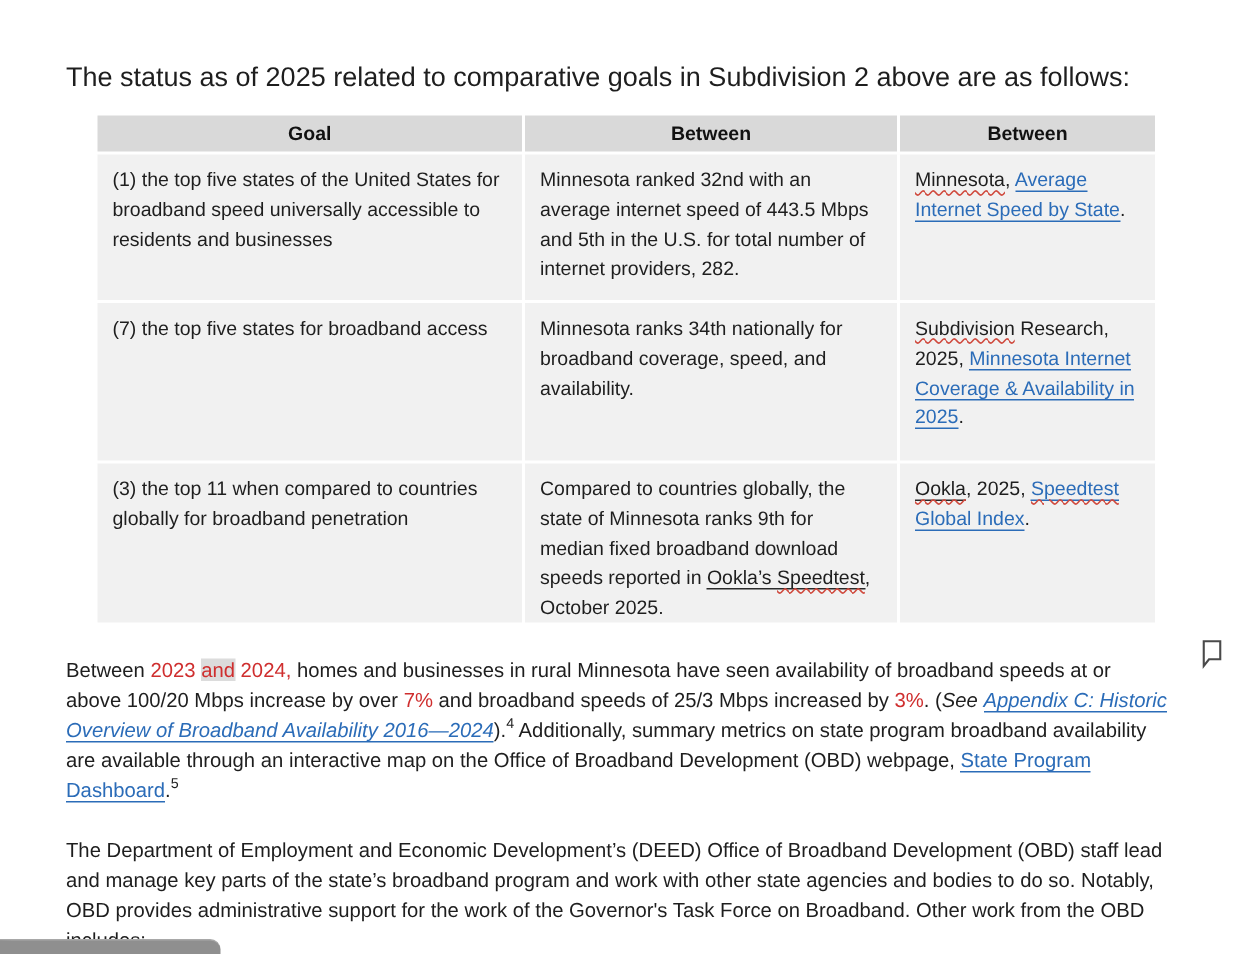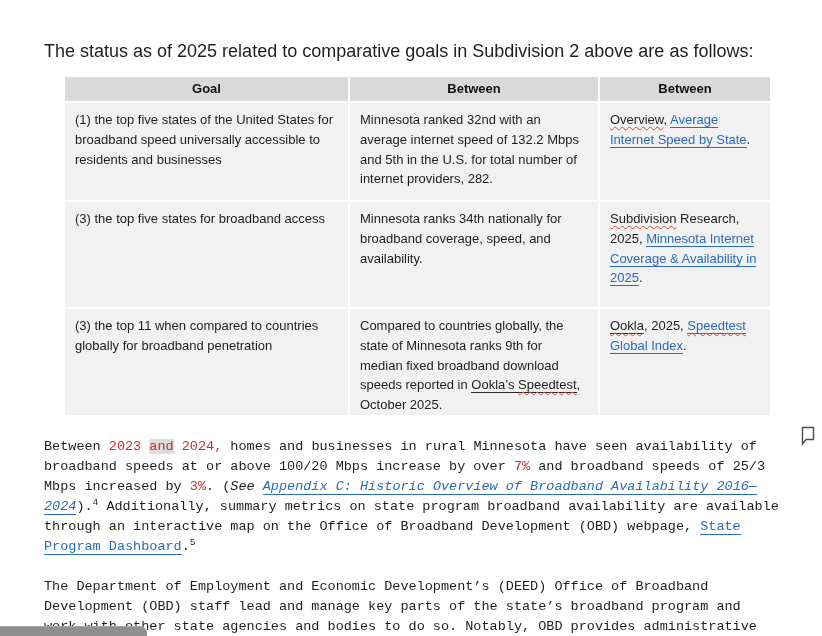--- a/index.html
+++ b/index.html
@@ -39,21 +39,20 @@
     background:var(--cell_bg,#f1f1f1);
     padding:7px 10px 0 10px;
   }
   col.c-goal{width:285px;} col.c-status{width:250px;} col.c-source{width:172px;}
   tr.r1{height:99px;} tr.r2{height:107px;} tr.r3{height:106px;}
 
   .body-para{
     margin:20px 0 0 0;
     font-size:13.5px;
     line-height:20px;
-    font-family:Liberation Mono, monospace;
   }
   .body-para + .body-para{}
 
   
   .red{color:var(--red,#cf2e2e);}
   .hl{background:var(--highlight,#dcdcdc);}
   .ital{font-style:italic;}
   .sup{font-size:9.5px;vertical-align:super;line-height:0;}
   .u{border-bottom:1px solid #2a2a2a;}
   .link{color:var(--link,#2b6cb8);border-bottom:1px solid var(--link,#2b6cb8);cursor:pointer;}
@@ -94,25 +93,25 @@
     <thead>
       <tr>
         <th>Goal</th>
         <th>Between</th>
         <th>Between</th>
       </tr>
     </thead>
     <tbody>
       <tr class="r1">
         <td><span>(1) the top five states of the United States for broadband speed universally accessible to residents and businesses</span></td>
-        <td><span>Minnesota ranked 32nd with an average internet speed of 132.2 Mbps and 5th in the U.S. for total number of internet providers, 282.</span></td>
-        <td><span class="spell">Overview</span><span>, </span><span class="link">Average Internet Speed by State</span><span>.</span></td>
+        <td><span>Minnesota ranked 32nd with an average internet speed of 443.5 Mbps and 5th in the U.S. for total number of internet providers, 282.</span></td>
+        <td><span class="spell">Minnesota</span><span>, </span><span class="link">Average Internet Speed by State</span><span>.</span></td>
       </tr>
       <tr class="r2">
-        <td><span>(3) the top five states for broadband access</span></td>
+        <td><span>(7) the top five states for broadband access</span></td>
         <td><span>Minnesota ranks 34th nationally for broadband coverage, speed, and availability.</span></td>
         <td><span class="spell">Subdivision</span><span> Research, 2025, </span><span class="link">Minnesota Internet Coverage &amp; Availability in 2025</span><span>.</span></td>
       </tr>
       <tr class="r3">
         <td><span>(3) the top 11 when compared to countries globally for broadband penetration</span></td>
         <td><span>Compared to countries globally, the state of Minnesota ranks 9th for median fixed broadband download speeds reported in </span><span class="u">Ookla’s </span><span class="u spell">Speedtest</span><span>, October 2025.</span></td>
         <td><span class="u spell">Ookla</span><span>, 2025, </span><span class="link spell">Speedtest</span><span class="link"> Global Index</span><span>.</span></td>
       </tr>
     </tbody>
   </table>

